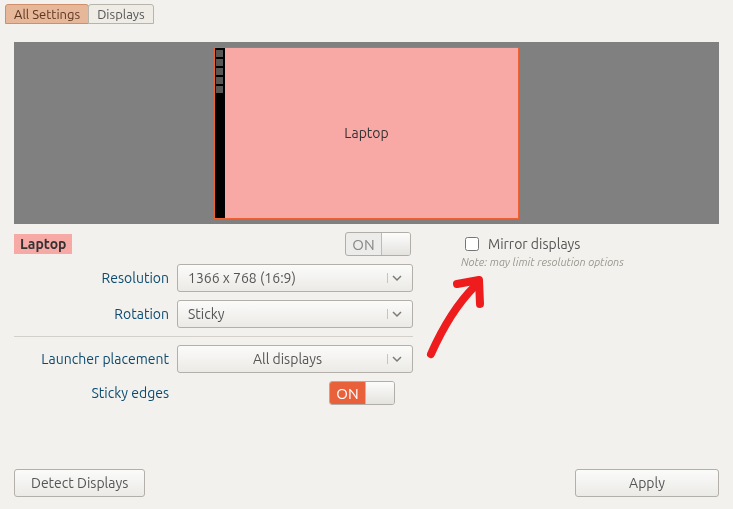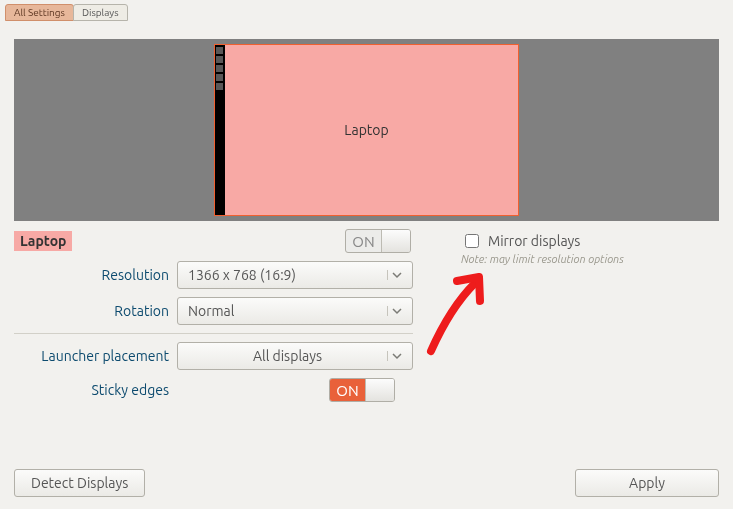--- a/index.html
+++ b/index.html
@@ -15,21 +15,21 @@
   }
   .breadcrumb {
     display: flex;
     padding: 4px 5px 0 5px;
   }
   .crumb {
     border: 1px solid #b6b4ab;
     padding: 2px 8px;
     background: #eeece5;
     color: #555;
-    font-size: 10px;
+    font-size: 13px;
     cursor: pointer;
     border-radius: 3px 3px 0 0;
     position: relative;
   }
   .crumb.active {
     background: #e7b79a;
     border-color: #d08f6b;
     color: #5b3520;
   }
   .crumb + .crumb { margin-left: -1px; }
@@ -238,21 +238,21 @@
           <svg width="10" height="10" viewBox="0 0 10 10">
               <path d="M1 3l4 4 4-4" fill="none" stroke="#7b7b76" stroke-width="1.5"></path>
             </svg>
         </span>
       </div>
     </div>
 
     <div class="form-row">
       <label>Rotation</label>
       <div class="combo control">
-        <span class="txt">Normal</span>
+        <span class="txt">Sticky</span>
         <span class="chev">
           <svg width="10" height="10" viewBox="0 0 10 10">
               <path d="M1 3l4 4 4-4" fill="none" stroke="#7b7b76" stroke-width="1.5"></path>
             </svg>
         </span>
       </div>
     </div>
 
     <hr class="div">
 

